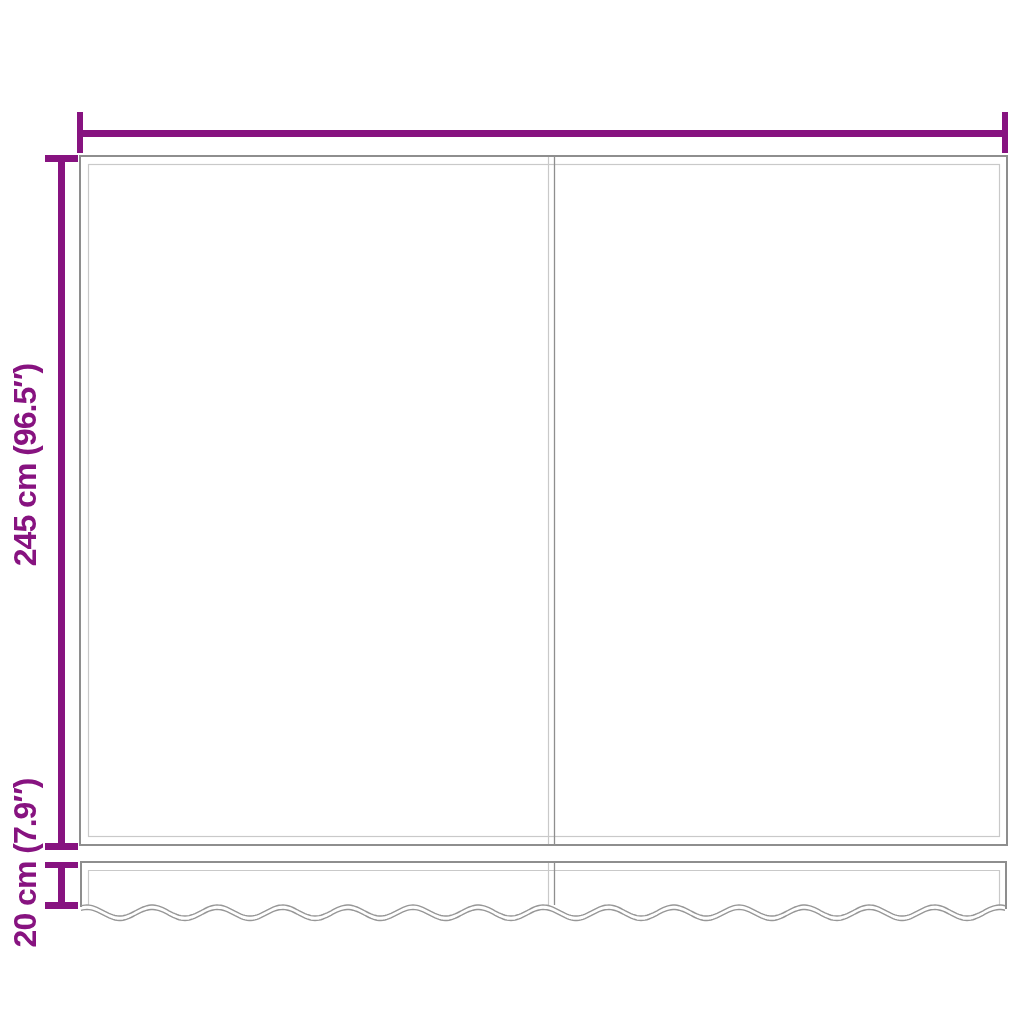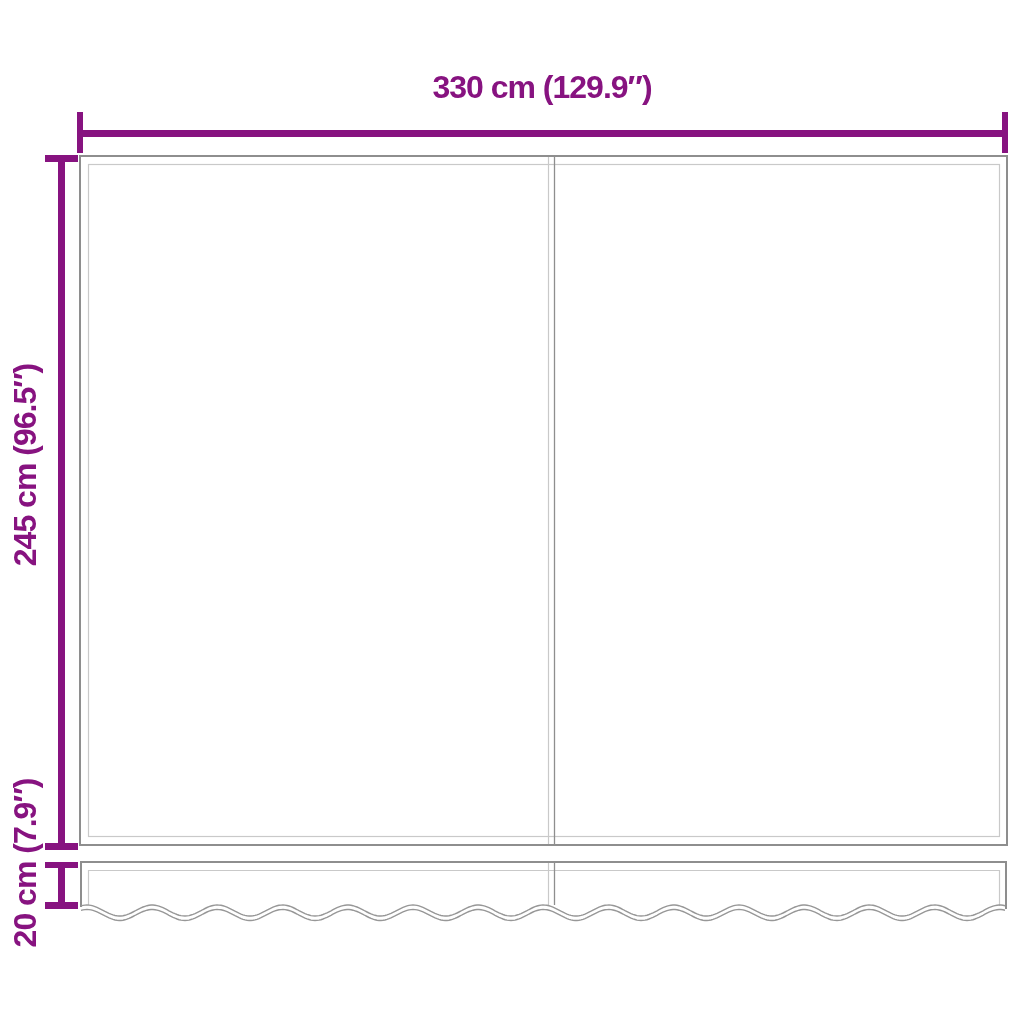--- a/index.html
+++ b/index.html
@@ -79,18 +79,17 @@
       <rect x="45" y="843" width="33" height="7"></rect>
     </g>
 
     <g fill="var(--accent)">
       <rect x="58" y="864" width="7" height="43"></rect>
       <rect x="45" y="862" width="33" height="6"></rect>
       <rect x="45" y="902" width="33" height="7"></rect>
     </g>
   </svg>
 
-  <div class="dim-label horizontal" style="left:542px; top:70px;">330 cm (129.9″)</div>
 
   <div class="dim-label vertical" style="left:26px; top:465px;">245 cm (96.5″)</div>
 
   <div class="dim-label vertical" style="left:26px; top:863px;">20 cm (7.9″)</div>
 </div>
 
 </body></html>

